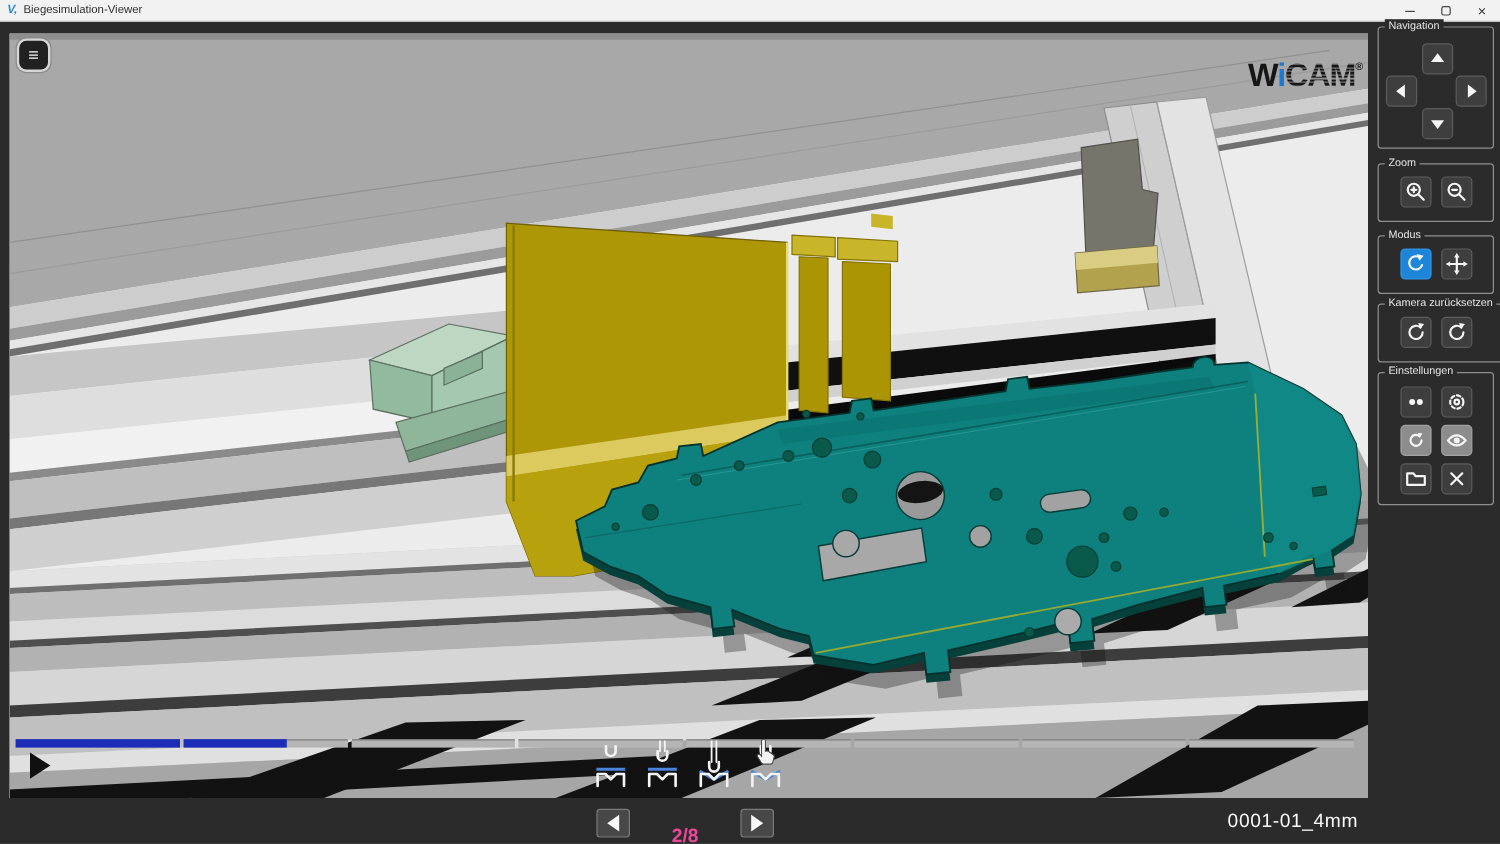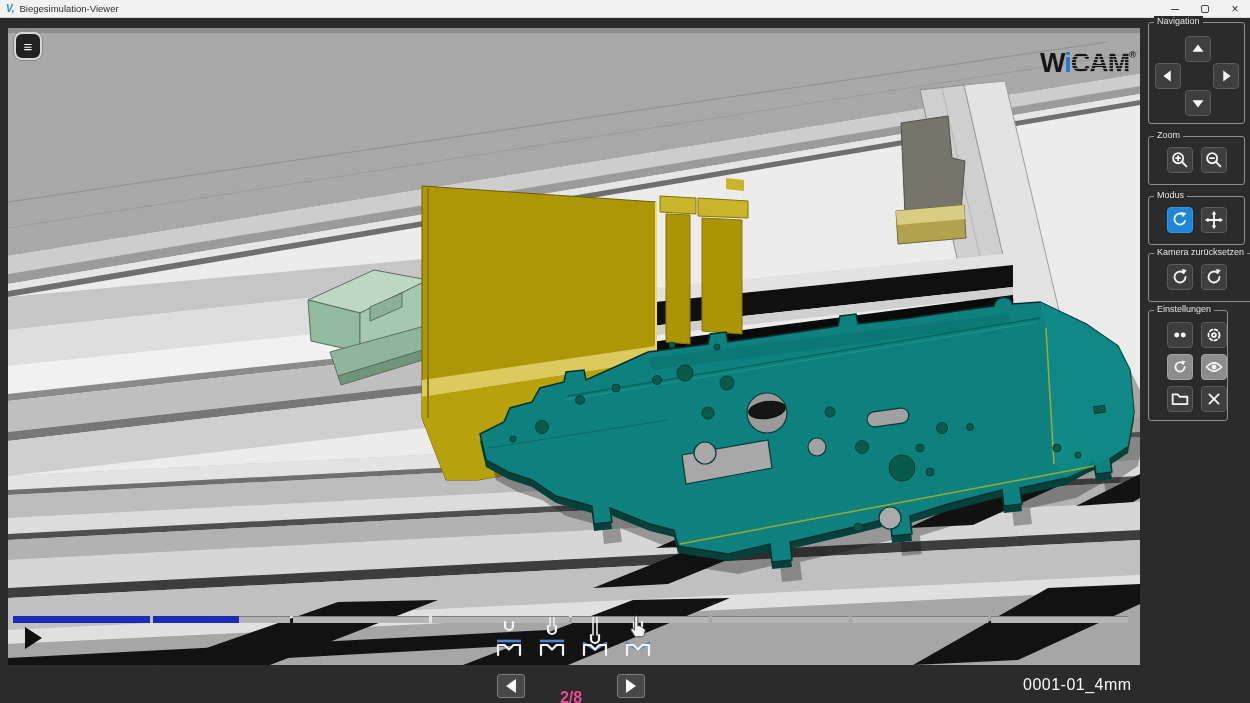--- a/index.html
+++ b/index.html
@@ -453,21 +453,21 @@
           </svg>
         </button>
       <button class="sbtn" style="left:52px; top:10px;">
         <svg viewBox="0 0 24 24">
             <path class="sicon" d="M18 12a6 6 0 1 1-1.9-4.4" stroke-width="2.2"></path>
             <polygon class="sfill" points="14,3.4 19.4,4.4 16,8.8"></polygon>
           </svg>
         </button>
     </div>
 
-    <div class="group" style="left:1148px; top:310px; width:80px; height:111px;">
+    <div class="group" style="left:1148px; top:310px; width:97px; height:111px;">
       <span class="group-label">Einstellungen</span>
       <button class="sbtn" style="left:18px; top:11px;">
         <svg viewBox="0 0 24 24">
             <circle class="sfill" cx="8.5" cy="12" r="2.7"></circle>
             <circle class="sfill" cx="15.5" cy="12" r="2.7"></circle>
           </svg>
         </button>
       <button class="sbtn" style="left:52px; top:11px;">
         <svg viewBox="0 0 24 24">
             <circle class="sicon" cx="12" cy="12" r="6" stroke-width="3.6" stroke-dasharray="3.1 2.55" stroke-linecap="butt"></circle>

